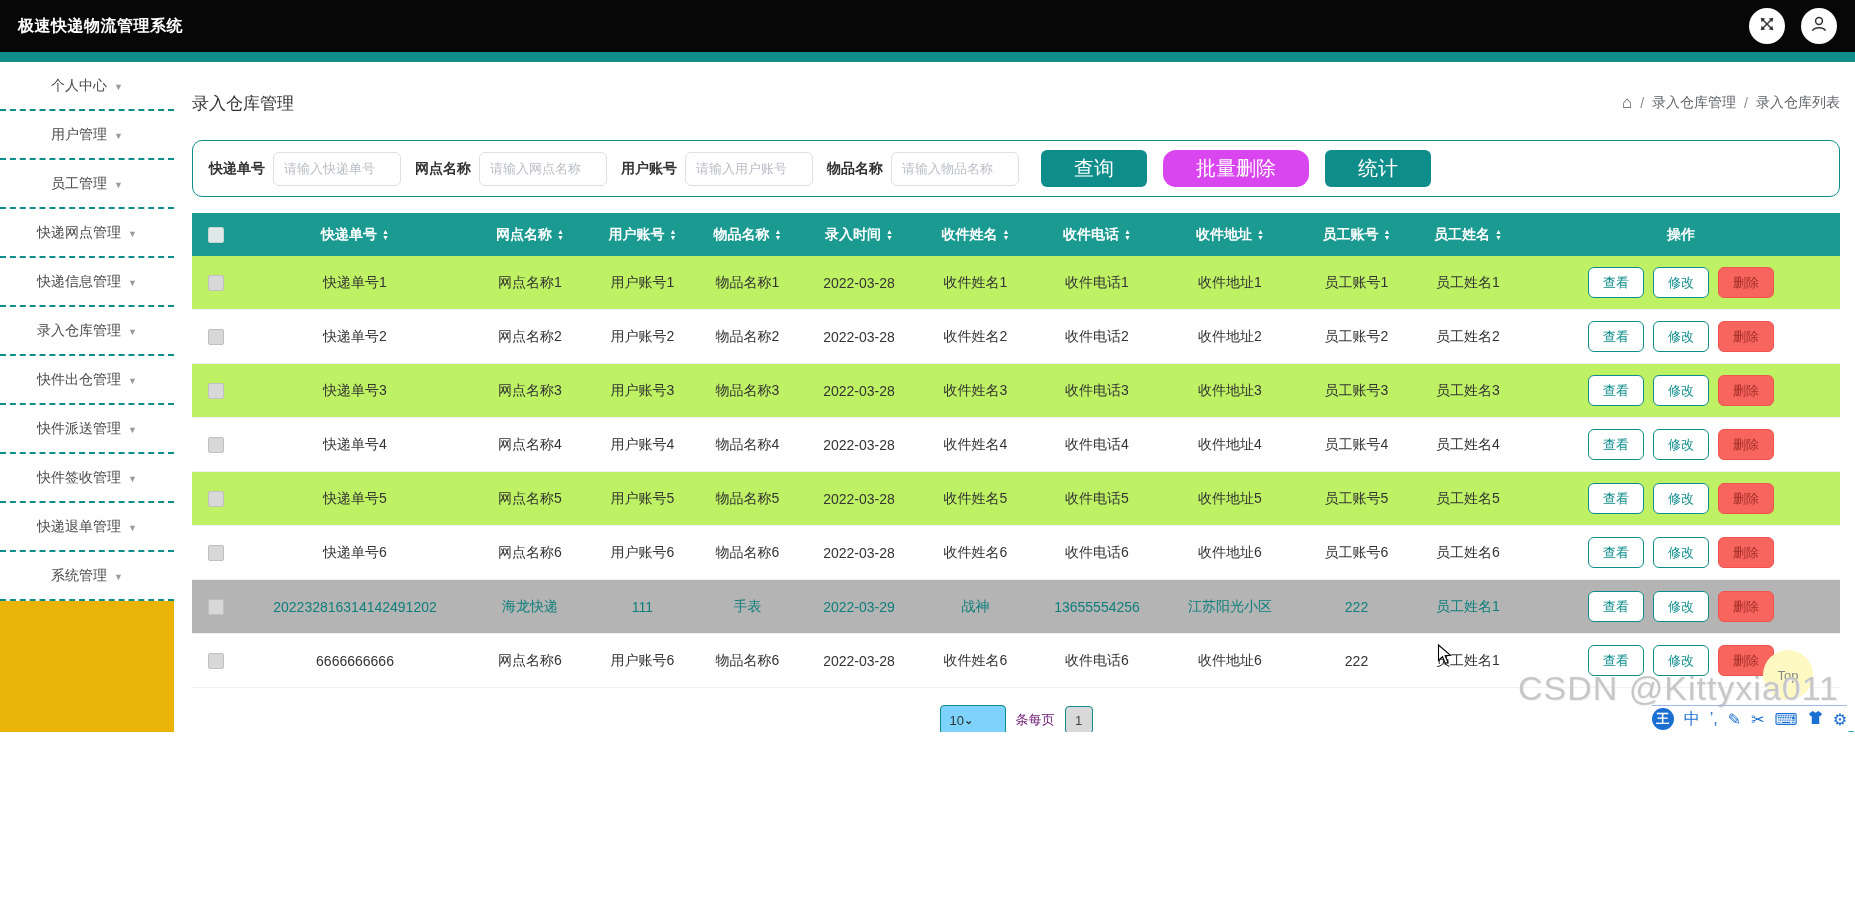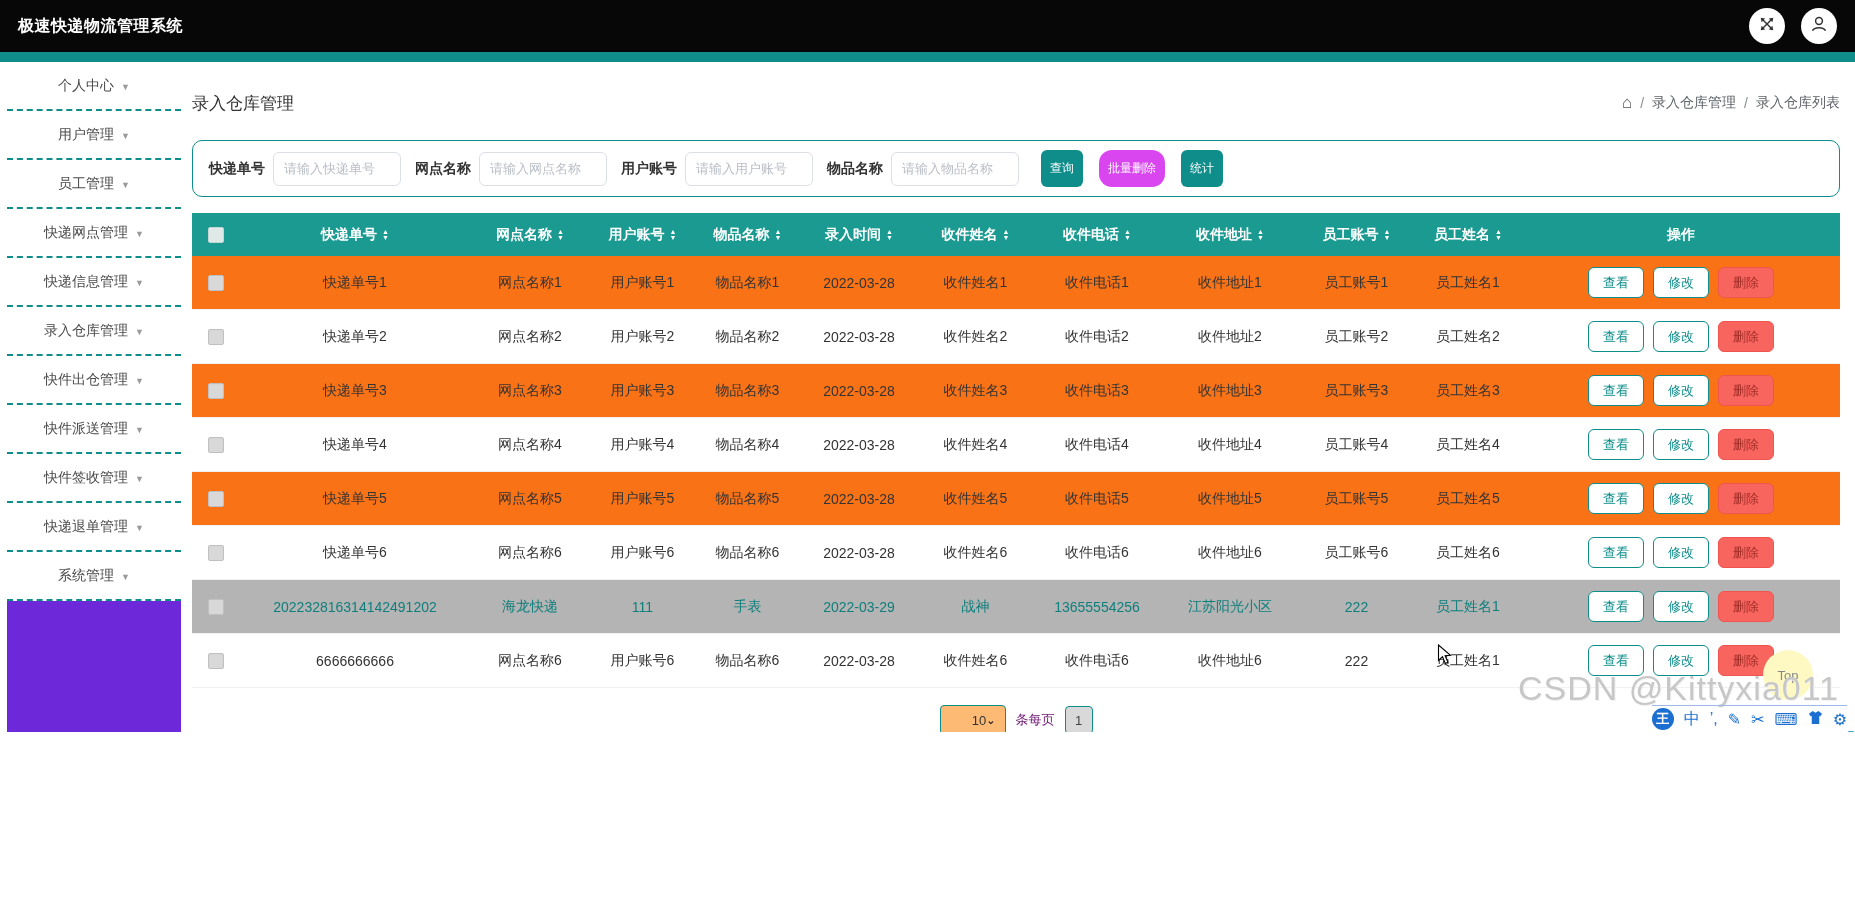--- a/index.html
+++ b/index.html
@@ -8,21 +8,21 @@
 
   
   .topbar{position:absolute;left:0;top:0;width:100%;height:52px;background:#070707;
     display:flex;align-items:center;justify-content:space-between;padding:0 18px;box-sizing:border-box;z-index:10;}
   .app-title{color:#ffffff;font-size:16px;font-weight:bold;letter-spacing:.5px;}
   .topbar-icons{display:flex;gap:16px;}
   .circle-btn{width:36px;height:36px;border-radius:50%;background:#fff;display:flex;align-items:center;justify-content:center;cursor:pointer;}
   .teal-strip{position:absolute;top:52px;left:0;width:100%;height:10px;background:#0e8d8b;z-index:9;}
 
   
-  .sidebar{position:absolute;top:62px;left:7px;width:174px;bottom:0;background:#6d28d9;z-index:5;text-align:right;}
+  .sidebar{position:absolute;top:62px;left:0;width:174px;bottom:0;background:#eab308;z-index:5;text-align:right;}
   .side-item{height:47px;display:flex;align-items:center;justify-content:center;gap:7px;
     font-size:14px;color:#4a4a4a;border-bottom:2px dashed #0e8d8b;cursor:pointer;background:#fff;}
   .side-caret{font-size:9px;color:#9a9a9a;margin-top:3px;}
 
   
   .main{position:absolute;left:174px;top:62px;right:0;bottom:0;padding:0 15px 0 18px;box-sizing:border-box;}
   .page-head{display:flex;justify-content:space-between;align-items:center;margin-top:26px;height:30px;}
   .page-title{font-size:17px;color:#333;font-weight:500;margin:0;}
   .breadcrumb{font-size:14px;color:#5f6368;display:flex;align-items:center;gap:8px;}
   .crumb-sep{color:#8a8f94;}
@@ -30,46 +30,46 @@
   .crumb{cursor:pointer;}
 
   
   .search-panel{margin-top:22px;border:1px solid #0e8d8b;border-radius:10px;height:57px;
     display:flex;align-items:center;padding:0 16px;box-sizing:border-box;background:#fff;}
   .sfield{display:flex;align-items:center;margin-right:14px;}
   .sfield label{font-size:14px;color:#333;font-weight:bold;white-space:nowrap;margin-right:8px;}
   .sfield input{width:128px;height:34px;border:1px solid #dcdfe6;border-radius:6px;padding:0 10px;
     font-size:13px;color:#333;box-sizing:border-box;outline:none;}
   .sfield input::placeholder{color:#b9bec6;}
-  .btn{height:37px;border:none;border-radius:6px;color:#fff;font-size:12px;padding:0 9px;cursor:pointer;margin-right:16px;white-space:nowrap;}
+  .btn{height:37px;border:none;border-radius:6px;color:#fff;font-size:20px;padding:0 33px;cursor:pointer;margin-right:16px;white-space:nowrap;}
   .btn-primary{background:#0e8d8b;}
   .btn-danger{background:#d946ef;border-radius:13px;}
   .btn-first{margin-left:8px;}
 
   
   .data-table{width:100%;border-collapse:collapse;table-layout:fixed;margin-top:16px;font-size:14px;}
   .data-table thead th{background:#1a9a91;color:#fff;height:43px;font-weight:bold;text-align:center;padding:0 2px;}
   .data-table tbody td{height:53px;text-align:center;color:#333;border-bottom:1px solid #f1f1f1;
     padding:0 2px;overflow:hidden;white-space:nowrap;}
-  tr.stripe td{background:#f97316;}
+  tr.stripe td{background:#bef264;}
   tr.hl td{background:#b4b4b4;color:#0e7f7c;}
   .sort-icon{display:inline-flex;flex-direction:column;margin-left:5px;vertical-align:middle;}
   .sort-icon span{font-size:7px;line-height:6px;color:#fff;}
   .checkbox{display:inline-block;width:14px;height:14px;border-radius:2px;cursor:pointer;vertical-align:middle;}
   .checkbox.head{background:#dfe9e8;border:1px solid #c5d6d5;}
   .checkbox.row{background:#d8d8d8;border:1px solid #c0c0c0;}
   .row-actions{display:flex;gap:9px;justify-content:center;align-items:center;}
   .act{height:31px;padding:0 14px;border-radius:6px;font-size:13px;cursor:pointer;background:#fff;
     border:1px solid #0e8d8b;color:#0e8d8b;}
   .act-danger{background:#f8655f;border-color:#ef544e;color:#a22d27;}
 
   
   .pagination{margin-top:17px;display:flex;justify-content:center;align-items:center;gap:10px;font-size:13px;color:#333;}
   .page-size{width:66px;height:30px;border:1px solid #0e8d8b;border-radius:4px;display:flex;align-items:center;
-    justify-content:flex-end;padding:0 9px;box-sizing:border-box;background:#fdba74;cursor:pointer;}
+    justify-content:flex-start;padding:0 9px;box-sizing:border-box;background:#7dd3fc;cursor:pointer;}
   .page-size .caret{font-size:11px;color:#222;font-weight:bold;}
   .per-page{color:#701a75;text-align:right;}
   .page-num{width:26px;height:26px;background:#d9d9d9;border:1px solid #0e8d8b;border-radius:4px;
     display:flex;align-items:center;justify-content:center;font-size:13px;color:#444;cursor:pointer;}
 
   
   .bottom-panel{position:absolute;left:174px;right:0;top:776px;bottom:0;background:#e8f4f0;z-index:1;}
   .top-circle{position:absolute;right:42px;bottom:32px;width:50px;height:50px;background:#fef9c3;border-radius:50%;
     display:flex;align-items:center;justify-content:center;color:#888;font-size:13px;z-index:2;cursor:pointer;}
   .watermark{position:absolute;right:16px;bottom:24px;font-size:34px;color:#c7c7c7;letter-spacing:1px;

